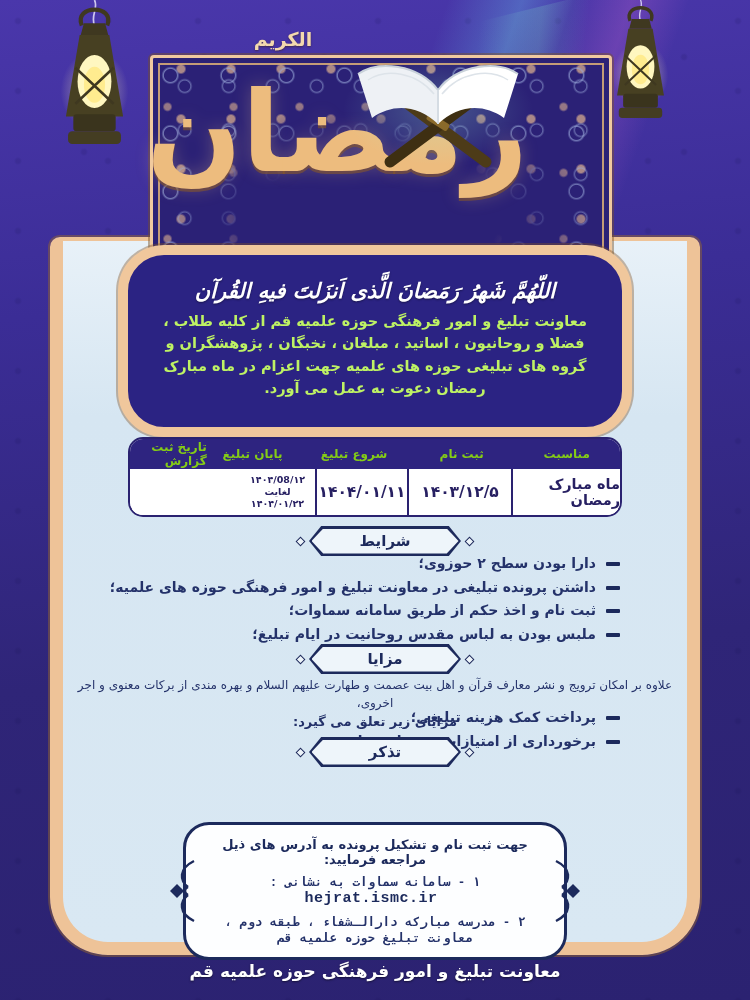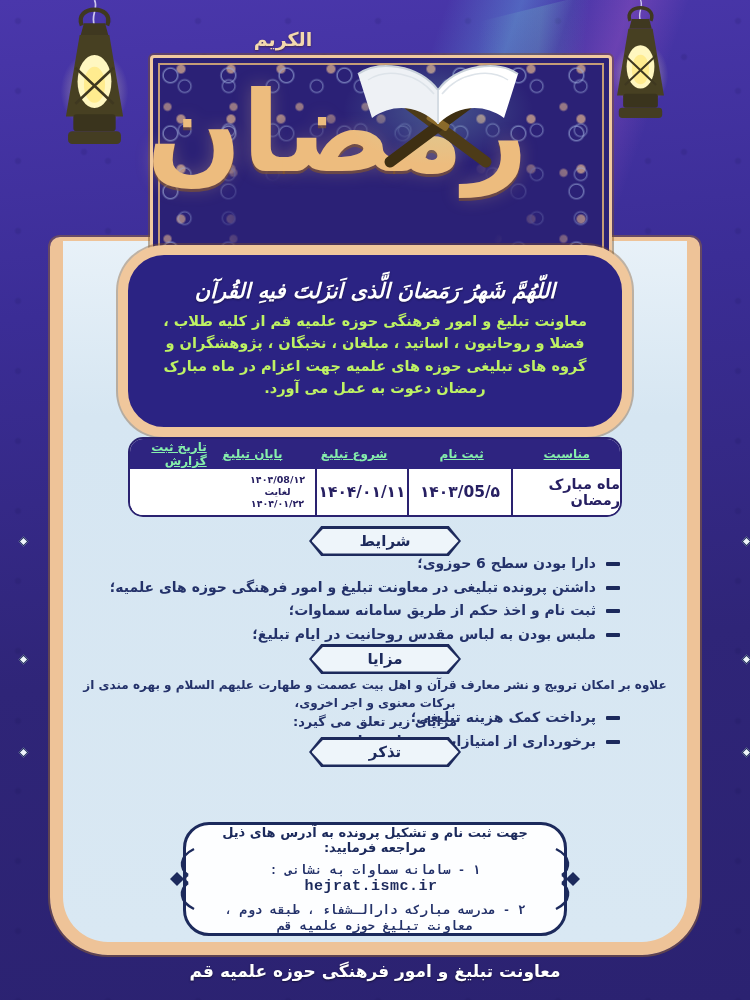--- a/index.html
+++ b/index.html
@@ -63,50 +63,50 @@
     position:absolute;left:50px;top:237px;width:650px;height:718px;z-index:1;
     background:linear-gradient(180deg,#e8f1f8 0%,#d6e6f2 25%,#d9e8f3 100%);
     border:13px solid #eec398;border-top:4px solid #eec398;
     border-radius:10px 10px 58px 58px;
     box-shadow:0 0 0 2px rgba(146,100,48,.5);
   }
 
   .schedule-table{position:absolute;left:128px;top:437px;width:494px;z-index:6;
     border:2px solid #2a2270;border-radius:15px;overflow:hidden;background:#ffffff;}
   .thead{display:flex;background:#2e2480;height:30px;}
-  .th{display:flex;align-items:center;justify-content:center;color:#86efac;
-    font-size:12px;font-weight:bold;text-decoration:underline;}
+  .th{display:flex;align-items:center;justify-content:center;color:#84cc16;
+    font-size:12px;font-weight:bold;}
   .tbody{display:flex;background:#ffffff;height:46px;}
   .td{display:flex;flex-direction:column;align-items:center;justify-content:center;
     color:#272062;font-weight:bold;}
   .tbody .td:not(:first-child){border-right:2px solid #2a2270;}
   .c0{width:107px;} .c1{width:104px;} .c2{width:112px;} .c3{width:92px;} .c4{width:77px;}
   .occasion{font-size:14.5px;}
   .date{font-size:15.5px;direction:ltr;letter-spacing:.5px;}
   .report-line{font-size:9.5px;line-height:1.25;direction:ltr;}
 
-  .pill{position:absolute;left:0;right:0;z-index:6;display:flex;align-items:center;justify-content:space-between;gap:5px;height:30px;padding-left:20px;}
+  .pill{position:absolute;left:0;right:0;z-index:6;display:flex;align-items:center;justify-content:center;gap:5px;height:30px;padding-left:20px;}
   .pill-tip{width:7px;height:7px;border:1.5px solid #1d2a5c;transform:rotate(45deg);background:#eef5fa;}
   .pill-shape{position:relative;width:152px;height:30px;
     clip-path:polygon(0 50%,8% 0,92% 0,100% 50%,92% 100%,8% 100%);background:#1d2a5c;
     display:flex;align-items:center;justify-content:center;}
   .pill-shape::before{content:"";position:absolute;inset:2.5px;
     clip-path:polygon(0 50%,8% 0,92% 0,100% 50%,92% 100%,8% 100%);background:#eef5fa;}
   .pill-label{position:relative;z-index:1;color:#1d2a5c;font-size:15px;font-weight:bold;letter-spacing:2px;}
 
   .bullet-list{position:absolute;right:130px;left:80px;z-index:6;}
   .bullet-row{display:flex;align-items:flex-start;gap:10px;line-height:23.5px;}
   .dash{flex:0 0 14px;height:4px;background:#1c2a5c;border-radius:1px;margin-top:10px;}
   .bullet-text{color:#24326a;font-size:14px;font-weight:bold;}
 
   .benefits-intro{position:absolute;left:68px;right:68px;z-index:6;text-align:center;color:#24326a;}
-  .benefits-intro .l1{font-size:12px;font-weight:bold;line-height:1.5;}
+  .benefits-intro .l1{font-size:12px;font-weight:normal;line-height:1.5;}
   .benefits-intro .l2{font-size:13px;font-weight:bold;margin-top:2px;}
 
-  .contact-box{position:absolute;left:183px;top:822px;width:384px;height:114px;z-index:6;
+  .contact-box{position:absolute;left:183px;top:822px;width:384px;height:138px;z-index:6;
     background:#fdfeff;border:3px solid #1c2a5c;border-radius:26px;
     display:flex;flex-direction:column;align-items:center;justify-content:center;gap:7px;padding:8px 14px;}
   .contact-heading{color:#1c2a5c;font-size:13px;font-weight:bold;text-align:center;}
   .contact-line{color:#24326a;font-size:12.5px;font-weight:bold;text-align:center;font-family:Liberation Mono, monospace;}
   .contact-url{direction:ltr;display:inline-block;font-size:15px;font-weight:bold;color:#1c2a5c;margin-right:8px;letter-spacing:.5px;}
   .ornament{position:absolute;top:50%;transform:translateY(-50%);z-index:7;}
   .ornament.o-left{left:-16px;}
   .ornament.o-right{right:-16px;transform:translateY(-50%) scaleX(-1);}
 
   .footer-text{position:absolute;left:0;right:0;top:961px;z-index:6;text-align:center;
@@ -191,41 +191,41 @@
   <div class="schedule-table">
     <div class="thead">
       <div class="th c0">مناسبت</div>
       <div class="th c1">ثبت نام</div>
       <div class="th c2">شروع تبلیغ</div>
       <div class="th c3">پایان تبلیغ</div>
       <div class="th c4">تاریخ ثبت گزارش</div>
     </div>
     <div class="tbody">
       <div class="td c0 occasion">ماه مبارک رمضان</div>
-      <div class="td c1 date">۱۴۰۳/05/۵</div>
+      <div class="td c1 date">۱۴۰۳/۱۲/۵</div>
       <div class="td c3 date">۱۴۰۴/۰۱/۱۱</div>
       <div class="td c4">
         <span class="report-line">۱۴۰۴/08/۱۲</span>
         <span class="report-line">لغایت</span>
         <span class="report-line">۱۴۰۴/۰۱/۲۲</span>
       </div>
     </div>
   </div>
 
   <div class="pill" style="top:526px">
     <span class="pill-tip"></span>
     <span class="pill-shape">
         <span class="pill-label">شرایط</span>
       </span>
     <span class="pill-tip"></span>
   </div>
   <div class="bullet-list" style="top:552px">
     <div class="bullet-row">
         <span class="dash"></span>
-        <span class="bullet-text">دارا بودن سطح 6 حوزوی؛</span>
+        <span class="bullet-text">دارا بودن سطح ۲ حوزوی؛</span>
       </div>
     <div class="bullet-row">
         <span class="dash"></span>
         <span class="bullet-text">داشتن پرونده تبلیغی در معاونت تبلیغ و امور فرهنگی حوزه های علمیه؛</span>
       </div>
     <div class="bullet-row">
         <span class="dash"></span>
         <span class="bullet-text">ثبت نام و اخذ حکم از طریق سامانه سماوات؛</span>
       </div>
     <div class="bullet-row">

